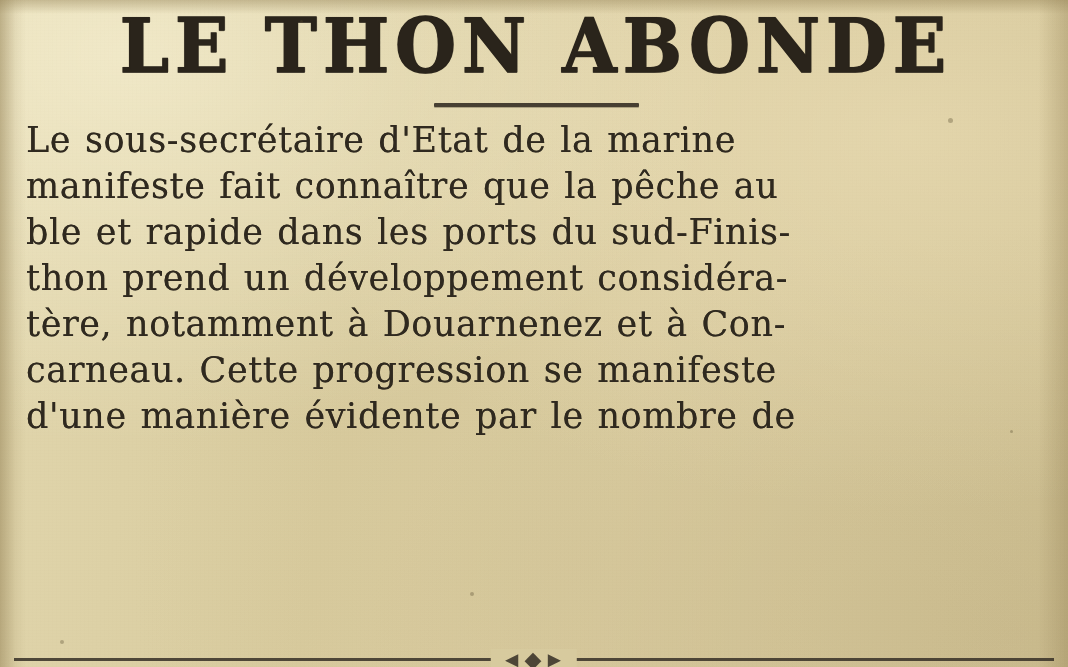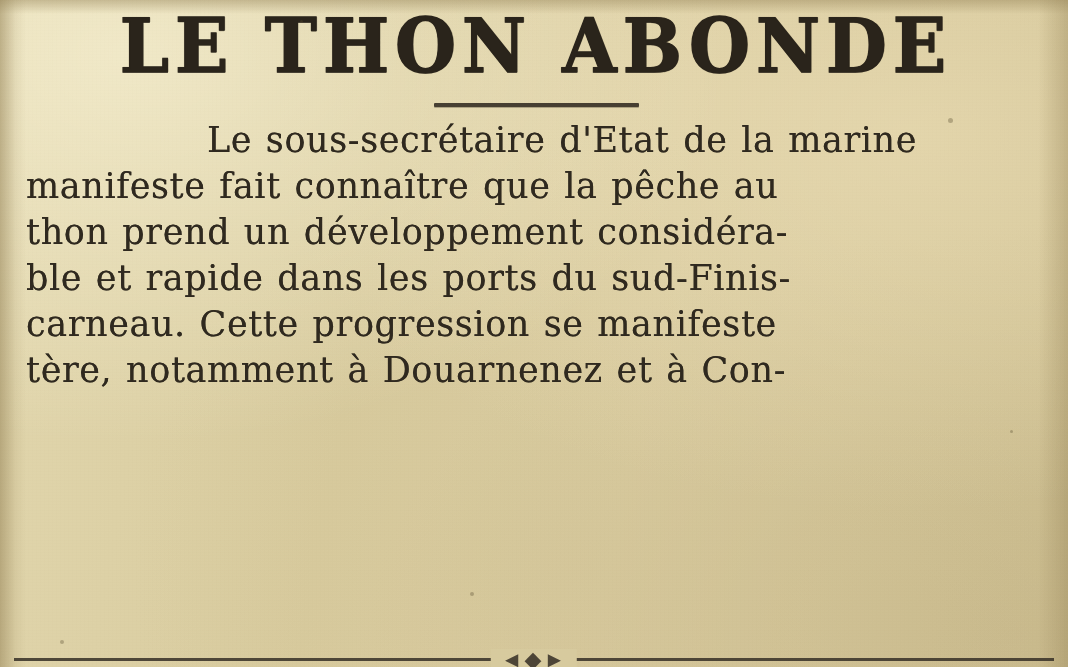--- a/index.html
+++ b/index.html
@@ -124,20 +124,21 @@
     display: inline-block;
     width: 58px;
   }
   .line {
     display: block;
     white-space: nowrap;
   }
   .line.justified {
     display: flex;
     justify-content: center;
+    flex-direction: column;
   }
   .line.justified > span { display: inline-block; }
   .line.last { display: block; }
 
   
   .bottom {
     position: absolute;
     left: 0; right: 0;
     bottom: 6px;
     z-index: 3;
@@ -188,24 +189,25 @@
     <div class="rule-wrap">
       <div class="rule"></div>
     </div>
 
     <div class="body-text">
       <span class="line justified">
         <span class="indent"></span>
         <span>Le sous-secrétaire d'Etat de la marine</span>
       </span>
       <span class="line"><span>manifeste fait connaître que la pêche au</span></span>
+      <span class="line"><span>ble et rapide dans les ports du sud-Finis-</span></span>
       <span class="line"><span>thon prend un développement considéra-</span></span>
-      <span class="line"><span>ble et rapide dans les ports du sud-Finis-</span></span>
+      <span class="line"><span>tère, notamment à Douarnenez et à Con-</span></span>
       <span class="line"><span>carneau. Cette progression se manifeste</span></span>
-      <span class="line"><span>tère, notamment à Douarnenez et à Con-</span></span>
+      <span class="line"><span>d'une manière évidente par le nombre de</span></span>
     </div>
 
   </div>
 
   <div class="bottom">
     <div class="bottom-rule">
       <span class="ornament">◄◆►</span>
     </div>
   </div>
 

